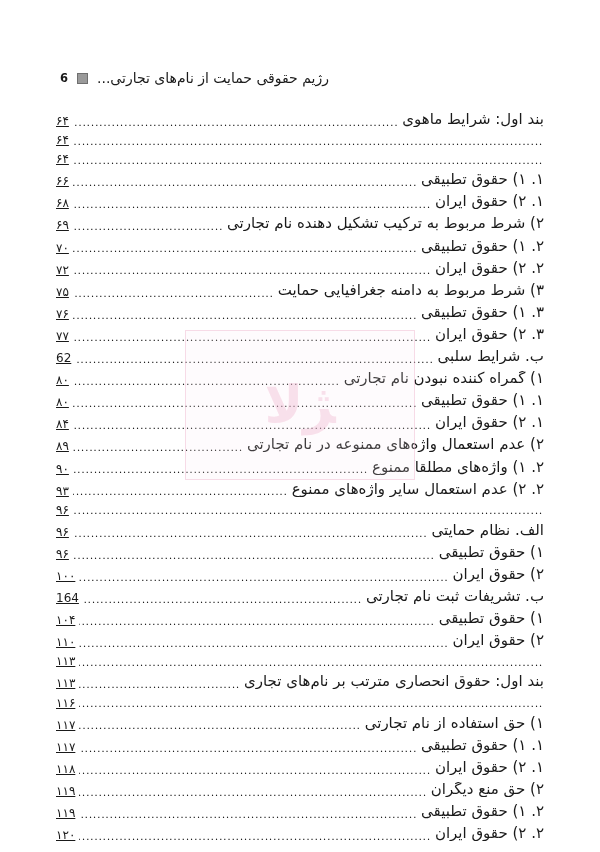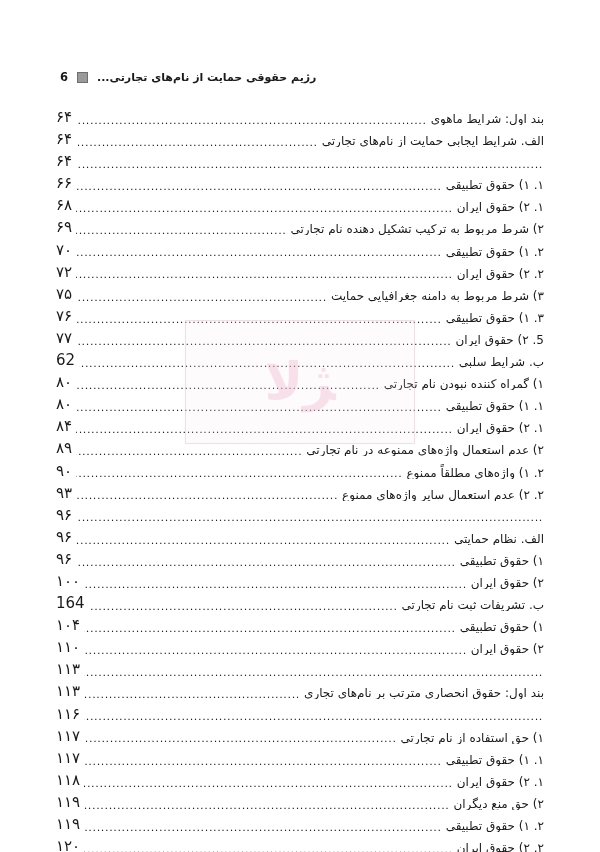--- a/index.html
+++ b/index.html
@@ -33,22 +33,22 @@
     gap: 6px;
     font-size: 11.5px;
     font-weight: bold;
     letter-spacing: 0;
     padding-left: 4px;
     padding-right: 4px;
     margin-bottom: 26px;
     direction: rtl;
   }
   .running-header .hdr-title {
-    font-weight: bold;
-    font-size: 11px;
+    font-weight: normal;
+    font-size: 14px;
   }
   .hdr-sep {
     display: inline-block;
     width: 9px;
     height: 9px;
     background: #9a9a9a;
     border: 1px solid #6f6f6f;
     position: relative;
     top: 0px;
     margin: 0 3px;
@@ -68,21 +68,21 @@
     display: flex;
     align-items: flex-end;
     width: 100%;
     margin-bottom: 7.1px;
     white-space: nowrap;
     overflow: hidden;
   }
   .toc-label {
     flex: 0 0 auto;
     padding-left: 3px;
-    font-size: 12px;
+    font-size: 15px;
   }
   .toc-dots {
     flex: 1 1 auto;
     overflow: hidden;
     height: 11px;
     position: relative;
     margin: 0 1px;
   }
   .toc-dots::before {
     content: "..................................................................................................................................................";
@@ -90,37 +90,38 @@
     right: 0;
     bottom: -1px;
     letter-spacing: 0.6px;
     font-size: 11.2px;
     color: #222;
     white-space: nowrap;
   }
   .toc-page {
     flex: 0 0 auto;
     padding-right: 3px;
-    font-size: 15px;
+    font-size: 12px;
     direction: rtl;
+    text-decoration: underline;
   }
 
   
   .lvl0 { padding-right: 0px; }
   .lvl1 { padding-right: 0px; }
   .lvl2 { padding-right: 0px; }
 
   
   .watermark {
     position: absolute;
     left: 50%;
-    top: 320px;
+    top: 330px;
     transform: translateX(-50%);
     width: 230px;
-    height: 124px;
+    height: 150px;
     pointer-events: none;
     opacity: 0.5;
   }
   .wm-box {
     position: absolute;
     inset: 0;
     border: 1.5px solid #f0b8d0;
     background: rgba(252, 236, 244, 0.35);
   }
   .wm-glyph {
@@ -146,21 +147,20 @@
     <span class="hdr-title">رژیم حقوقی حمایت از نام‌های تجارتی...</span>
   </div>
 
   <div class="toc" id="toc-list">
       <div class="toc-row lvl0">
         <span class="toc-label">بند اول: شرایط ماهوی</span>
         <span class="toc-dots"></span>
         <span class="toc-page">۶۴</span>
       </div>
       <div class="toc-row lvl0">
-        <span class="toc-label">الف. شرایط ایجابی حمایت از نام‌های تجارتی</span>
         <span class="toc-dots"></span>
         <span class="toc-page">۶۴</span>
       </div>
       <div class="toc-row lvl1">
         <span class="toc-dots"></span>
         <span class="toc-page">۶۴</span>
       </div>
       <div class="toc-row lvl2">
         <span class="toc-label">۱. ۱) حقوق تطبیقی</span>
         <span class="toc-dots"></span>
@@ -190,21 +190,21 @@
         <span class="toc-label">۳) شرط مربوط به دامنه جغرافیایی حمایت</span>
         <span class="toc-dots"></span>
         <span class="toc-page">۷۵</span>
       </div>
       <div class="toc-row lvl2">
         <span class="toc-label">۳. ۱) حقوق تطبیقی</span>
         <span class="toc-dots"></span>
         <span class="toc-page">۷۶</span>
       </div>
       <div class="toc-row lvl2">
-        <span class="toc-label">5. ۲) حقوق ایران</span>
+        <span class="toc-label">۳. ۲) حقوق ایران</span>
         <span class="toc-dots"></span>
         <span class="toc-page">۷۷</span>
       </div>
       <div class="toc-row lvl0">
         <span class="toc-label">ب. شرایط سلبی</span>
         <span class="toc-dots"></span>
         <span class="toc-page">62</span>
       </div>
       <div class="toc-row lvl1">
         <span class="toc-label">۱) گمراه کننده نبودن نام تجارتی</span>

